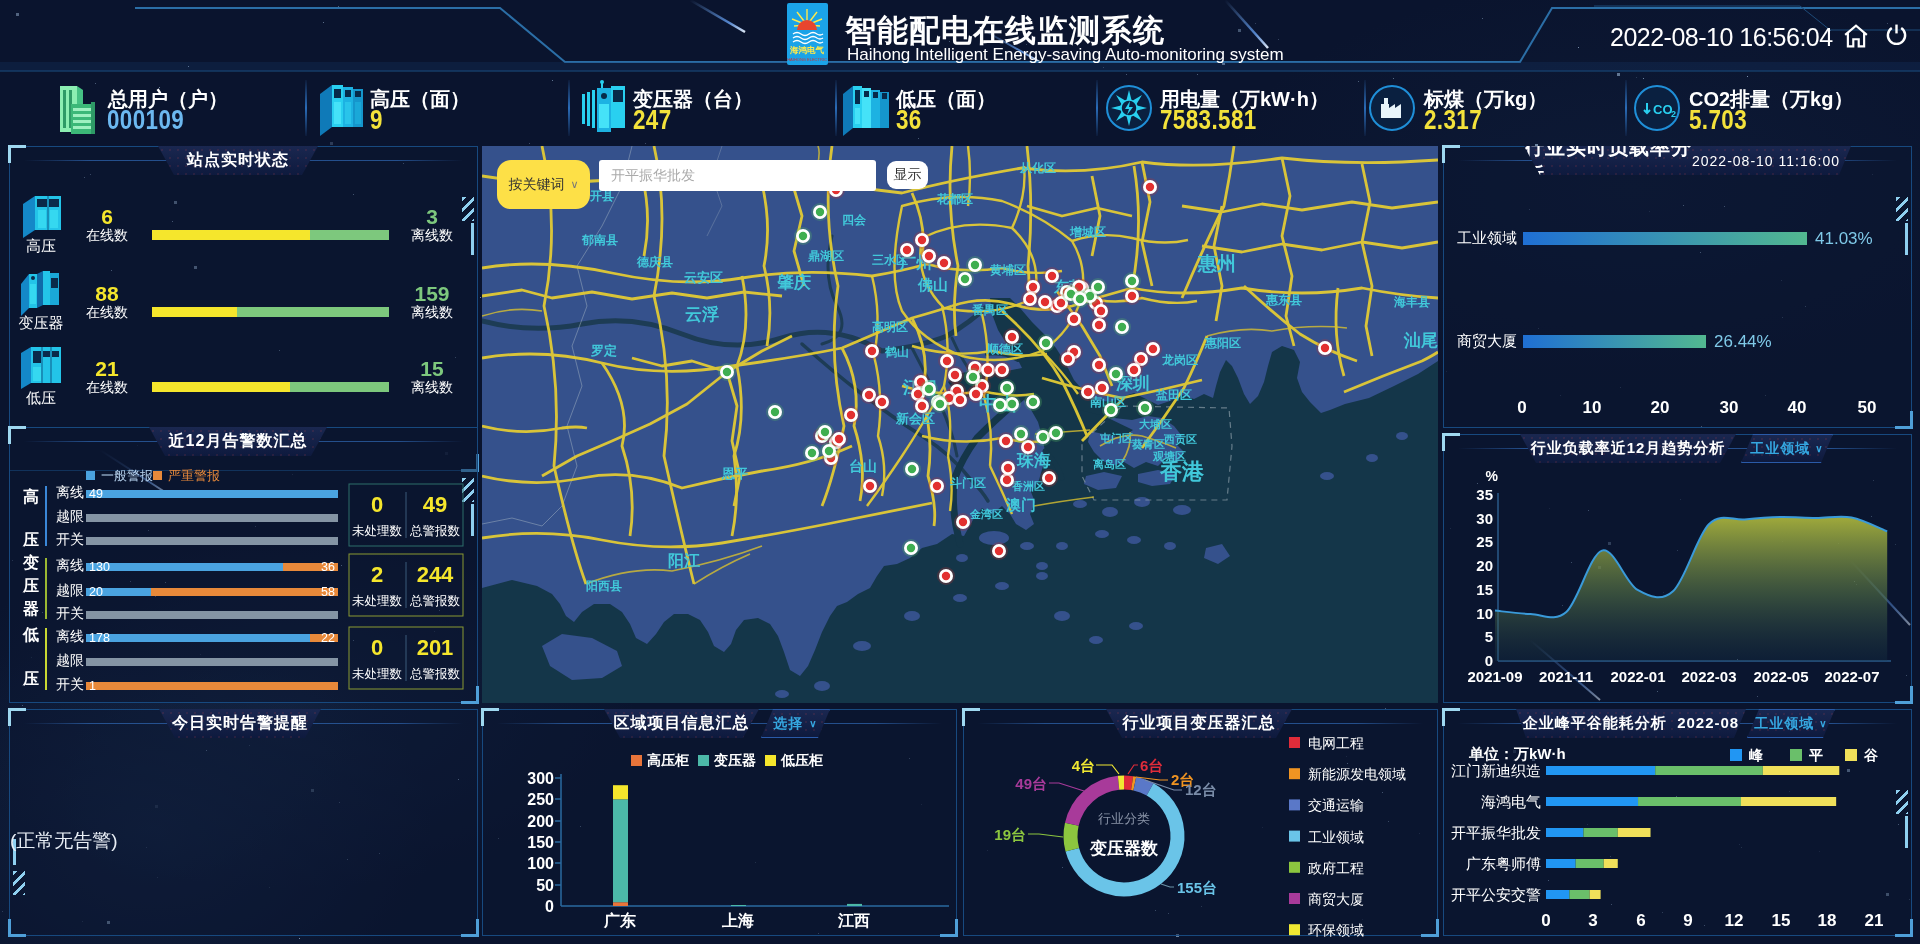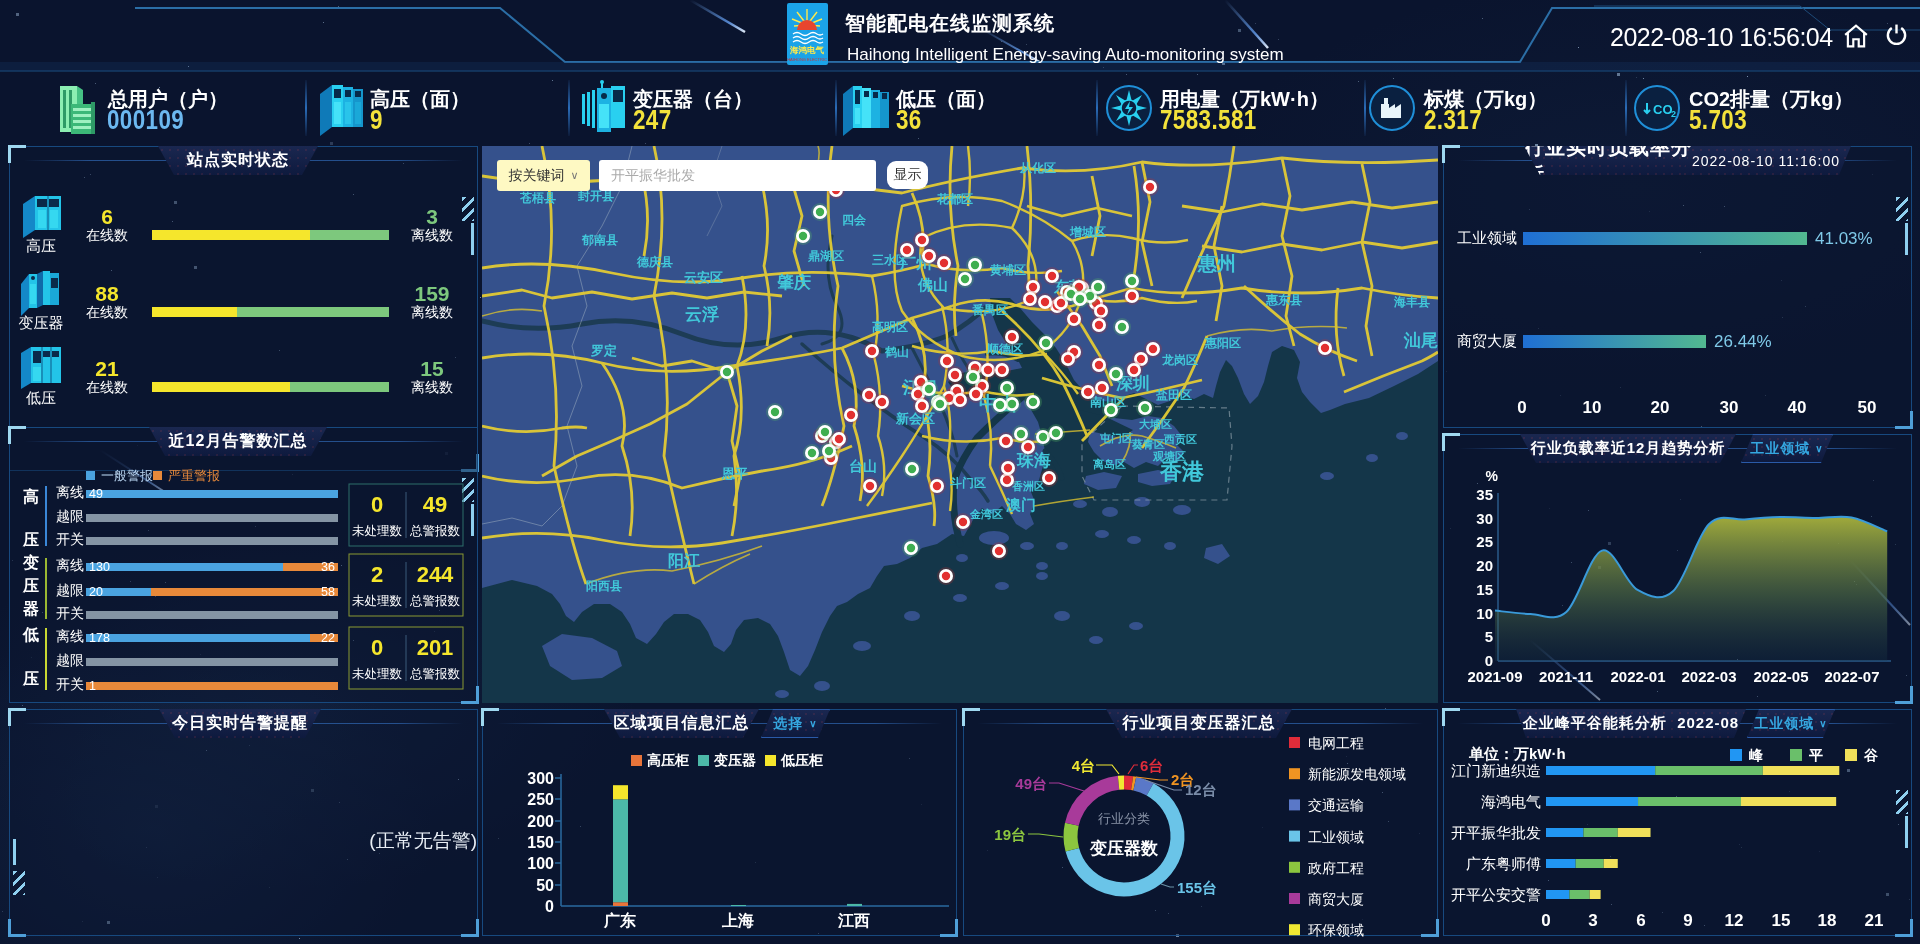--- a/index.html
+++ b/index.html
@@ -69,21 +69,21 @@
   <path d="M10,27 a10,10 0 0 1 20,0 z" fill="#e8452e"></path>
   <g stroke="#fff" stroke-width="1.3" fill="none">
     <path d="M6,31 q4,-3 8,0 q4,3 8,0 q4,-3 8,0 q3,2 6,0"></path>
     <path d="M6,35 q4,-3 8,0 q4,3 8,0 q4,-3 8,0 q3,2 6,0"></path>
     <path d="M6,39 q4,-3 8,0 q4,3 8,0 q4,-3 8,0 q3,2 6,0"></path>
   </g>
   <text x="20" y="50" font-size="8.5" fill="#ffe94a" text-anchor="middle" font-weight="bold">海鸿电气</text>
   <text x="20" y="58" font-size="4" fill="#c33" text-anchor="middle">HAIHONG ELECTRIC</text>
 </svg>
 </div>
-<div class="lbl" style="left:845px;top:10px;font-size:20px;font-weight:bold;letter-spacing:1px">智能配电在线监测系统</div>
+<div class="lbl" style="left:845px;top:10px;font-size:31px;font-weight:bold;letter-spacing:1px">智能配电在线监测系统</div>
 <div class="lbl" style="left:847px;top:45px;font-size:17px;">Haihong Intelligent Energy-saving Auto-monitoring system</div>
 <div class="lbl" style="left:1610px;top:23px;font-size:25px;letter-spacing:-0.5px;">2022-08-10 16:56:04</div>
 <svg style="position:absolute;left:1843px;top:24px" width="26" height="24" viewBox="0 0 24 22">
   <path d="M2,10 L12,1.5 L22,10 M4.5,8.5 L4.5,20.5 L9.5,20.5 L9.5,14 L14.5,14 L14.5,20.5 L19.5,20.5 L19.5,8.5" fill="none" stroke="#fff" stroke-width="2"></path>
 </svg>
 <svg style="position:absolute;left:1884px;top:23px" width="25" height="25" viewBox="0 0 24 24">
   <path d="M7.5,4.8 a8.3,8.3 0 1 0 9,0" fill="none" stroke="#fff" stroke-width="2.3"></path>
   <line x1="12" y1="1.5" x2="12" y2="10" stroke="#fff" stroke-width="2.3"></line>
 </svg>
 
@@ -363,21 +363,21 @@
 </div>
 
 <div class="panel" id="p-left3" style="left:9px;top:709px;width:469px;height:227px">
       <div class="corner c-br"></div>
       <div class="corner c-bl"></div>
       <div class="hatch" style="left:3px;bottom:40px"></div>
       <div class="vbar" style="left:3px;bottom:70px;height:26px"></div>
   <div class="corner c-tl"></div>
   <div class="tabline"></div>
       <div class="ptab" style="left:149px;width:162px;font-size:16px">今日实时告警提醒</div>
-  <div style="position:absolute;left:0;top:118px;width:100%;text-align:right;color:#e8eef5;font-size:19px">(正常无告警)</div>
+  <div style="position:absolute;left:0;top:118px;width:100%;text-align:left;color:#e8eef5;font-size:19px">(正常无告警)</div>
 </div>
 
 <div class="panel" id="p-map" style="left:482px;top:146px;width:956px;height:557px;background:#143649;border:none">
 <svg width="956" height="557" style="position:absolute;left:0;top:0">
 
   <path id="land" fill="#35518c" d="M0,0 L956,0 L956,215 L936,228 L912,240 L887,252 L863,258 L848,264 L839,267 L828,256 L820,246 L815,232 L818,216 L812,204 L800,200 L790,206 L786,220 L782,236 L776,250 L768,258 L762,248 L756,232 L750,220 L744,214 L738,226 L734,240 L731,252 L722,248 L712,253 L700,249 L688,255 L676,259 L664,253 L652,247 L640,251 L628,256 L616,254 L606,250 L592,234 L584,218 L574,202 L562,188 L550,176 L538,162 L528,152 L508,152 L510,168 L516,184 L526,200 L536,214 L540,222 L520,226 L496,224 L474,228 L466,236 L474,248 L496,254 L522,252 L540,251 L548,262 L556,276 L560,290 L563,305 L561,320 L557,334 L549,346 L553,356 L548,368 L552,378 L544,384 L534,378 L528,368 L520,360 L510,368 L500,362 L492,372 L482,390 L470,388 L455,398 L440,402 L428,412 L415,418 L402,420 L395,430 L388,442 L376,448 L365,456 L355,460 L348,470 L340,486 L333,504 L326,520 L318,530 L308,524 L302,506 L296,490 L288,478 L276,472 L262,474 L254,484 L249,498 L242,506 L232,500 L226,486 L218,474 L206,468 L192,468 L182,476 L174,488 L165,498 L154,492 L148,478 L140,466 L128,458 L112,458 L100,466 L92,476 L84,470 L78,458 L70,448 L55,440 L30,434 L0,442 Z"></path>
 
   <g fill="#35518c">
     <path d="M60,500 L80,488 L110,492 L135,505 L140,520 L120,532 L90,534 L68,520 Z"></path>
     <path d="M614,276 L632,272 L650,274 L666,270 L680,272 L692,280 L700,290 L694,298 L702,306 L696,316 L684,312 L676,320 L664,316 L652,322 L642,316 L630,320 L620,314 L612,306 L606,296 L608,286 Z"></path>
@@ -744,21 +744,21 @@
           <circle cx="330" cy="307" r="5.6" fill="#3fae50" stroke="#fff" stroke-width="2.8"></circle>
           <circle cx="430" cy="323" r="9" fill="rgba(90,190,100,0.28)"></circle>
           <circle cx="430" cy="323" r="5.6" fill="#3fae50" stroke="#fff" stroke-width="2.8"></circle>
           <circle cx="429" cy="402" r="9" fill="rgba(90,190,100,0.28)"></circle>
           <circle cx="429" cy="402" r="5.6" fill="#3fae50" stroke="#fff" stroke-width="2.8"></circle>
           <circle cx="245" cy="226" r="9" fill="rgba(90,190,100,0.28)"></circle>
           <circle cx="245" cy="226" r="5.6" fill="#3fae50" stroke="#fff" stroke-width="2.8"></circle>
         </g>
 </svg>
 
-<div style="position:absolute;left:15px;top:14px;width:93px;height:31px;background:#fef9c3;border-radius:3px;display:flex;align-items:center;justify-content:center;color:#333;font-size:14px">按关键词 <span style="color:#777;font-size:11px;margin-left:6px">∨</span></div>
+<div style="position:absolute;left:15px;top:14px;width:93px;height:49px;background:#fde047;border-radius:14px;display:flex;align-items:center;justify-content:center;color:#333;font-size:14px">按关键词 <span style="color:#777;font-size:11px;margin-left:6px">∨</span></div>
 <div style="position:absolute;left:117px;top:14px;width:277px;height:31px;background:#fff;border-radius:3px;display:flex;align-items:center;color:#aaa;font-size:14px;padding-left:12px">开平振华批发</div>
 <div style="position:absolute;left:405px;top:15px;width:41px;height:28px;background:#fff;border-radius:9px;display:flex;align-items:center;justify-content:center;color:#333;font-size:14px">显示</div>
 </div>
 
 <div class="panel" id="p-b1" style="left:482px;top:709px;width:475px;height:227px">
       <div class="corner c-br"></div>
   <div class="corner c-tl"></div>
   <div class="tabline"></div>
       <div class="ptab" style="left:121px;width:155px;font-size:16px">区域项目信息汇总</div>
   <div class="ptab" style="left:278px;width:69px;clip-path:polygon(12px 0, 100% 0, calc(100% - 12px) 100%, 0 100%);border:1px solid #2a5aa8">

